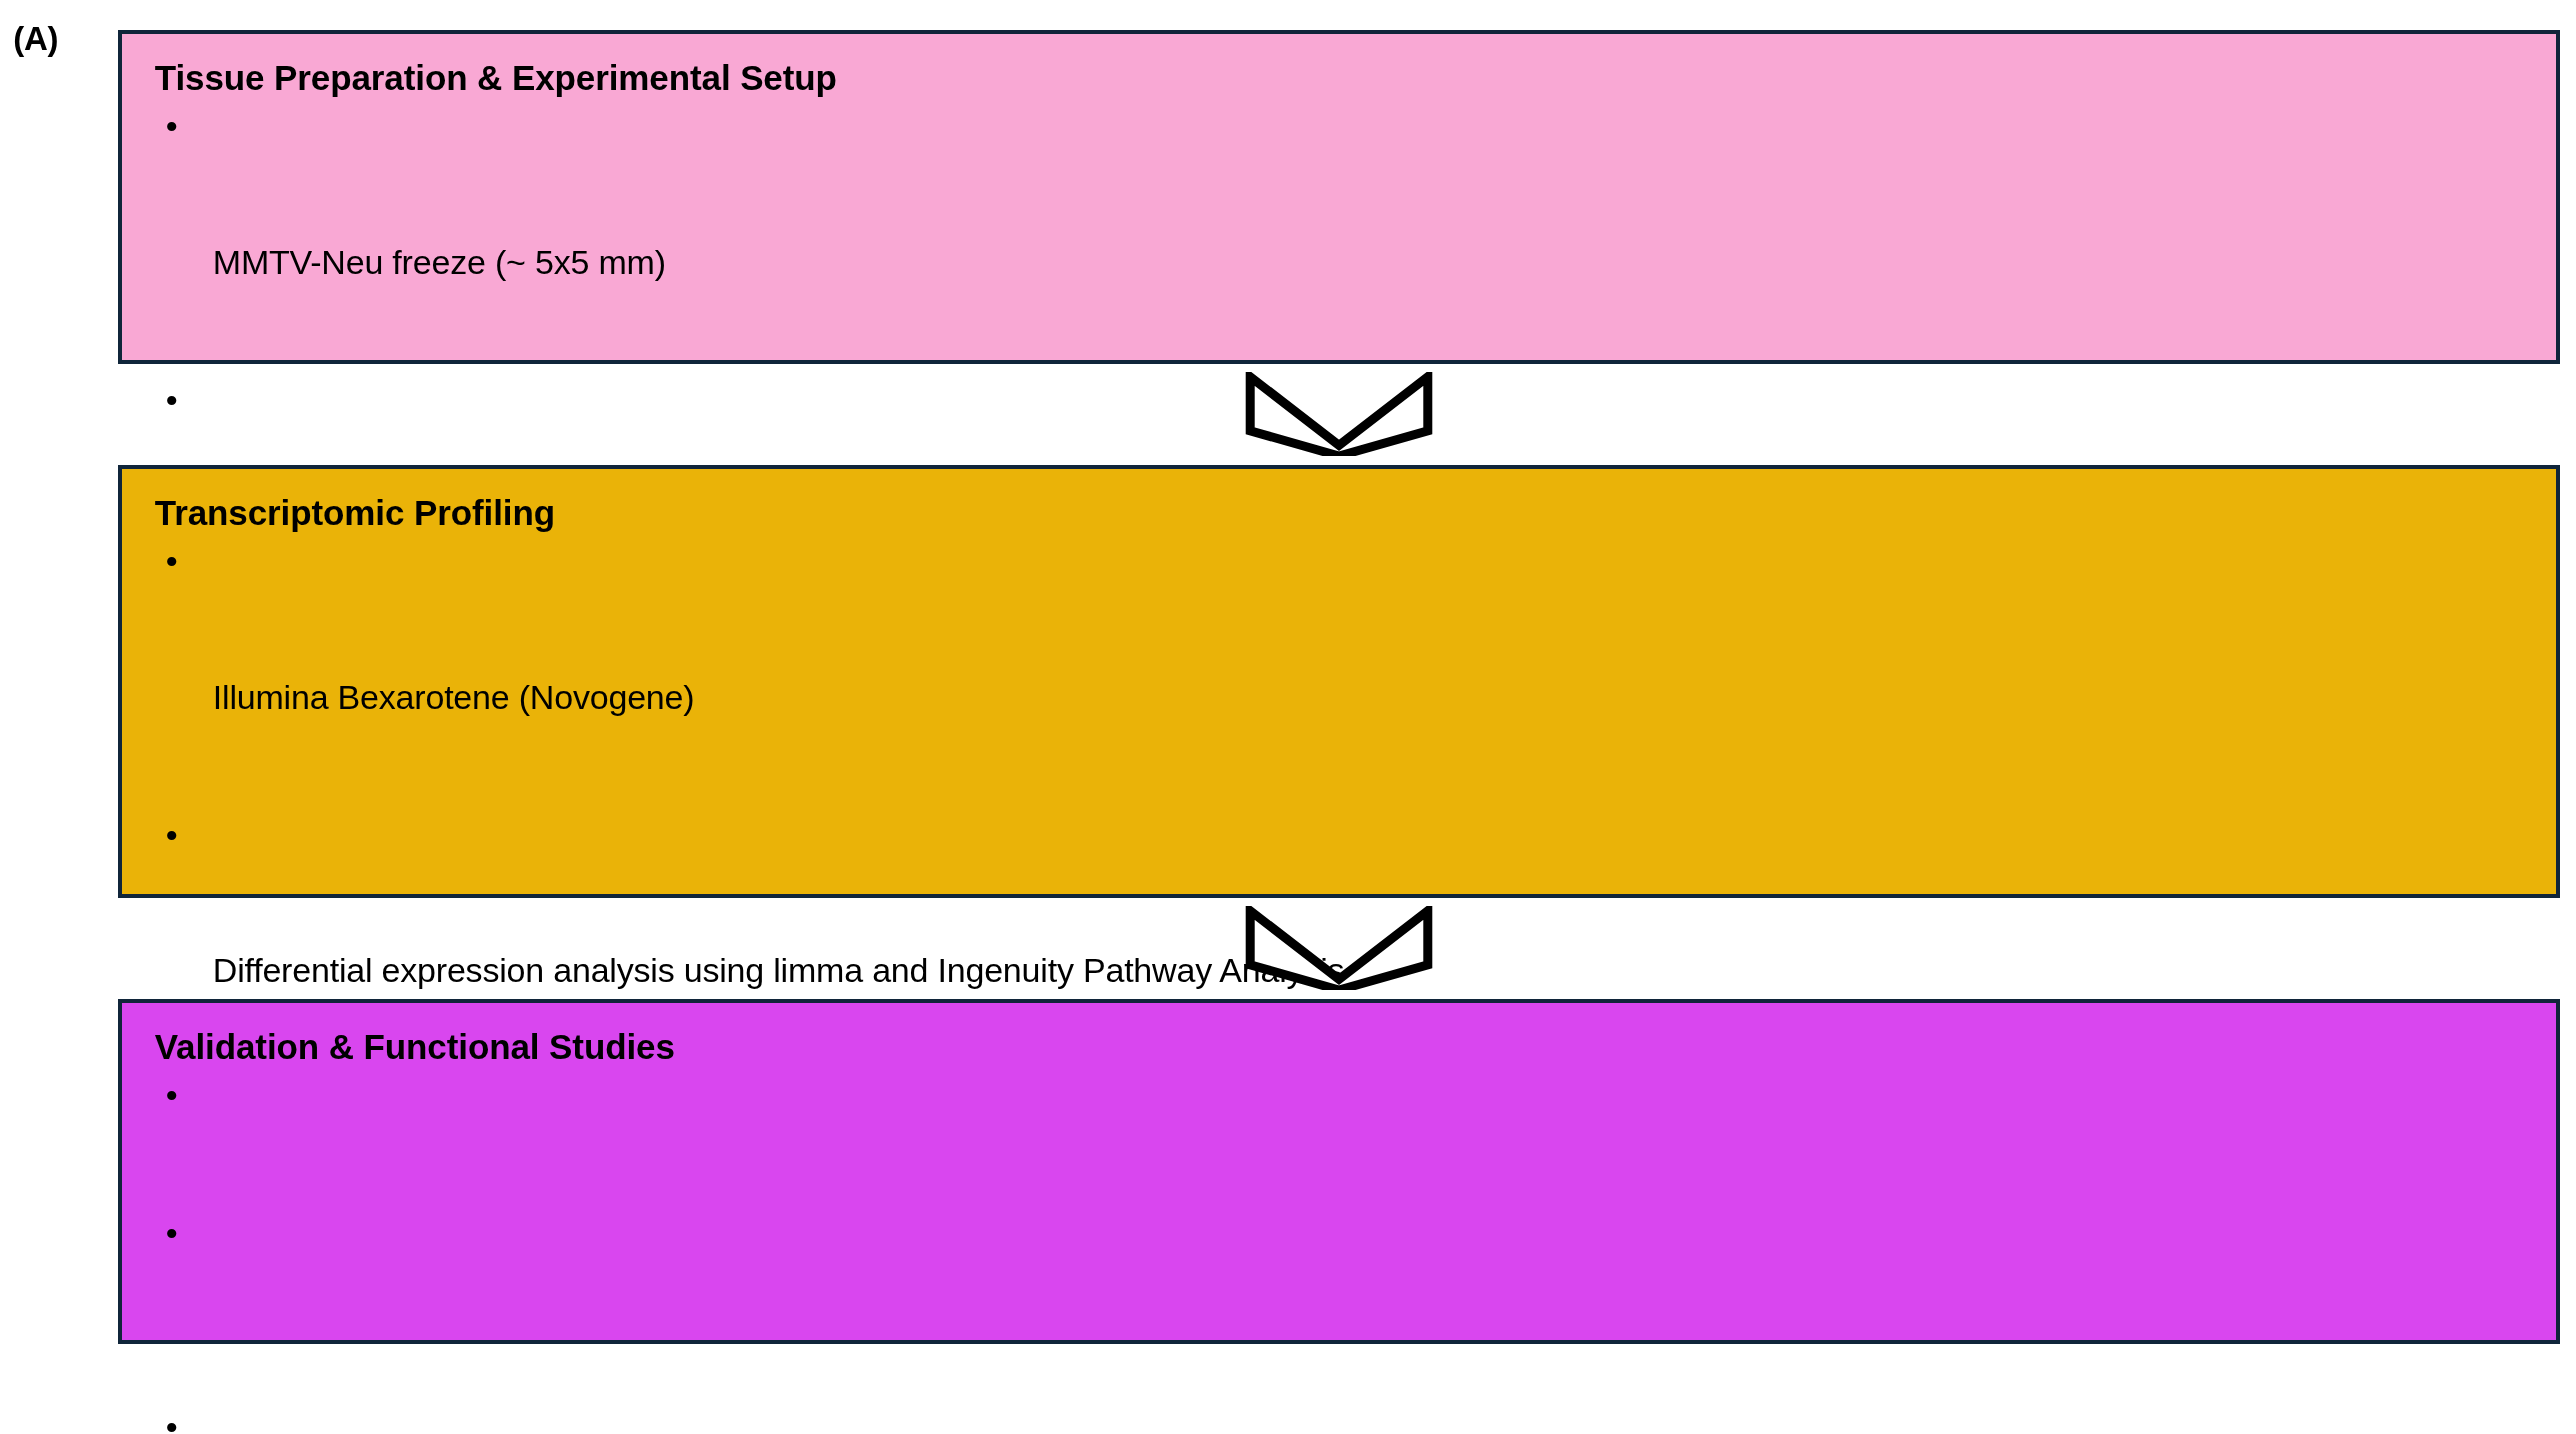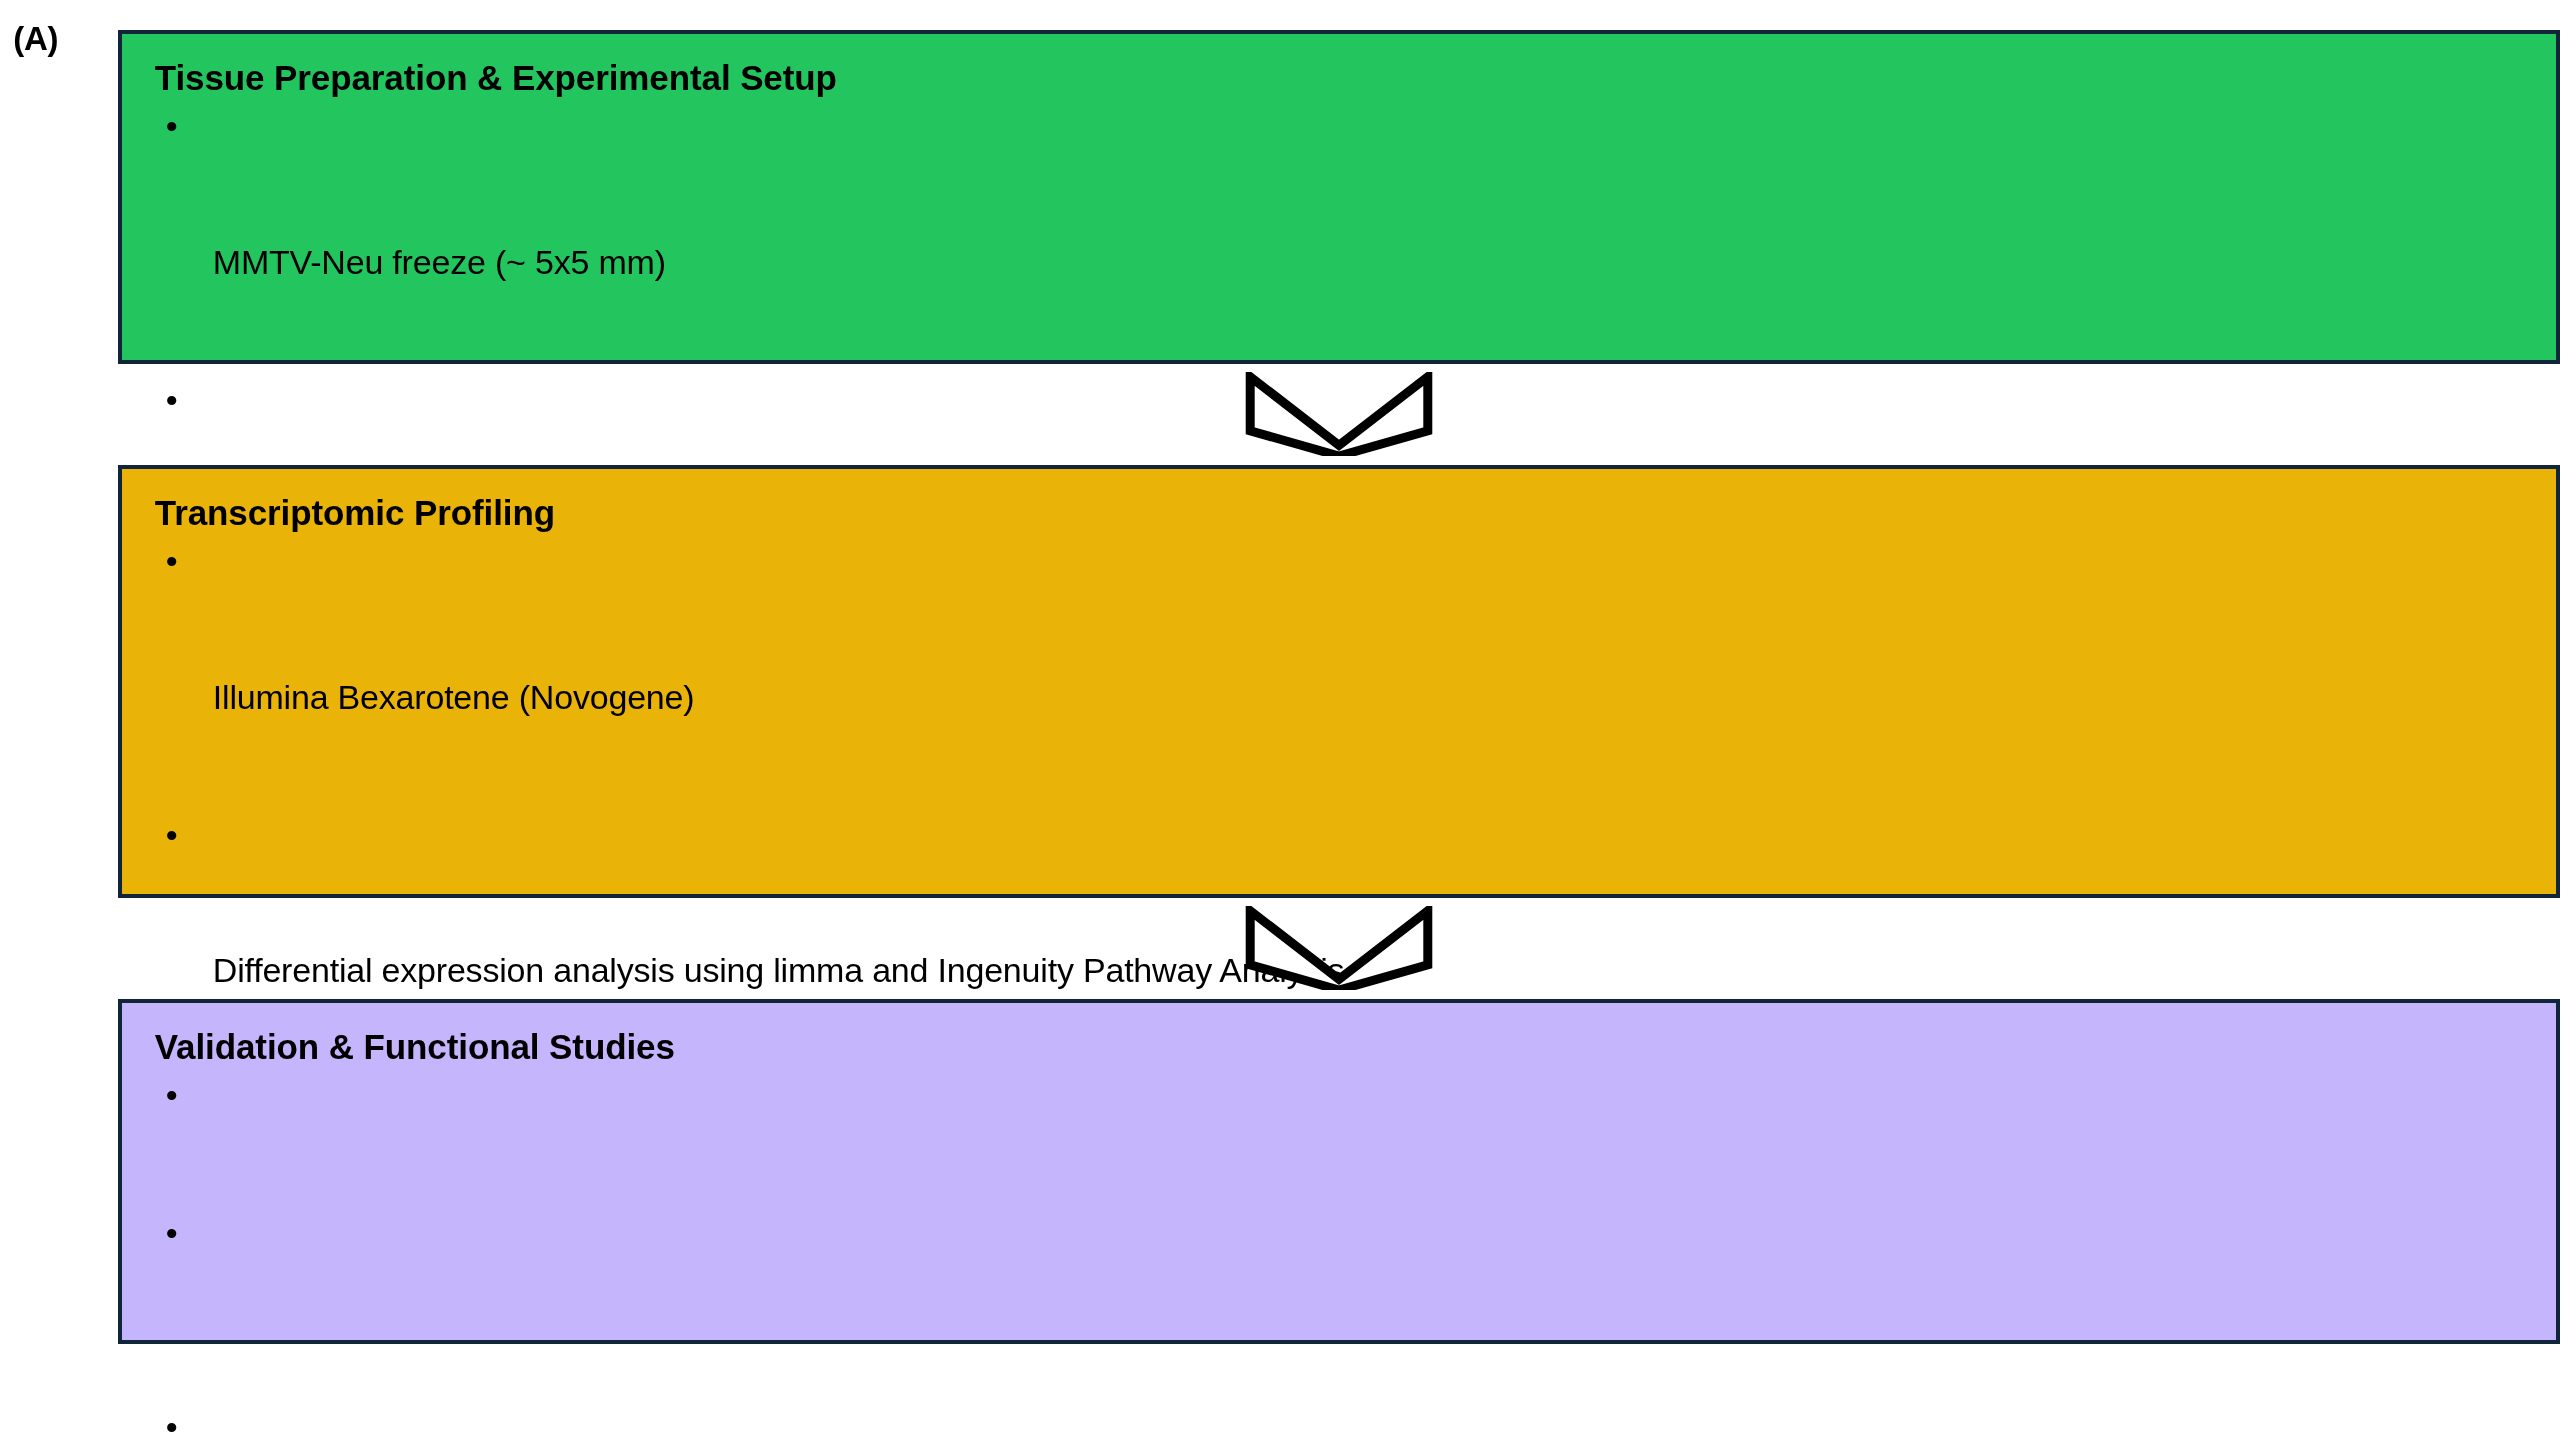--- a/index.html
+++ b/index.html
@@ -45,23 +45,23 @@
     width: 2442px;
   }
 
   .flow-box {
     box-sizing: border-box;
     border: 4.8px solid #10253a;
     padding: 18px 28px 20.5px 28px;
     position: relative;
   }
 
-  .box-blue  { background: #22c55e; }
+  .box-blue  { background: #f9a8d4; }
   .box-green { background: #eab308; }
-  .box-pink  { background: #c4b5fd; }
+  .box-pink  { background: #d946ef; }
 
   .box-title {
     font-size: 35px;
     font-weight: bold;
     line-height: 1.18;
     margin: 4.8px 0 6px 4.8px;
     letter-spacing: -0.1px;
   }
 
   .bullets {

